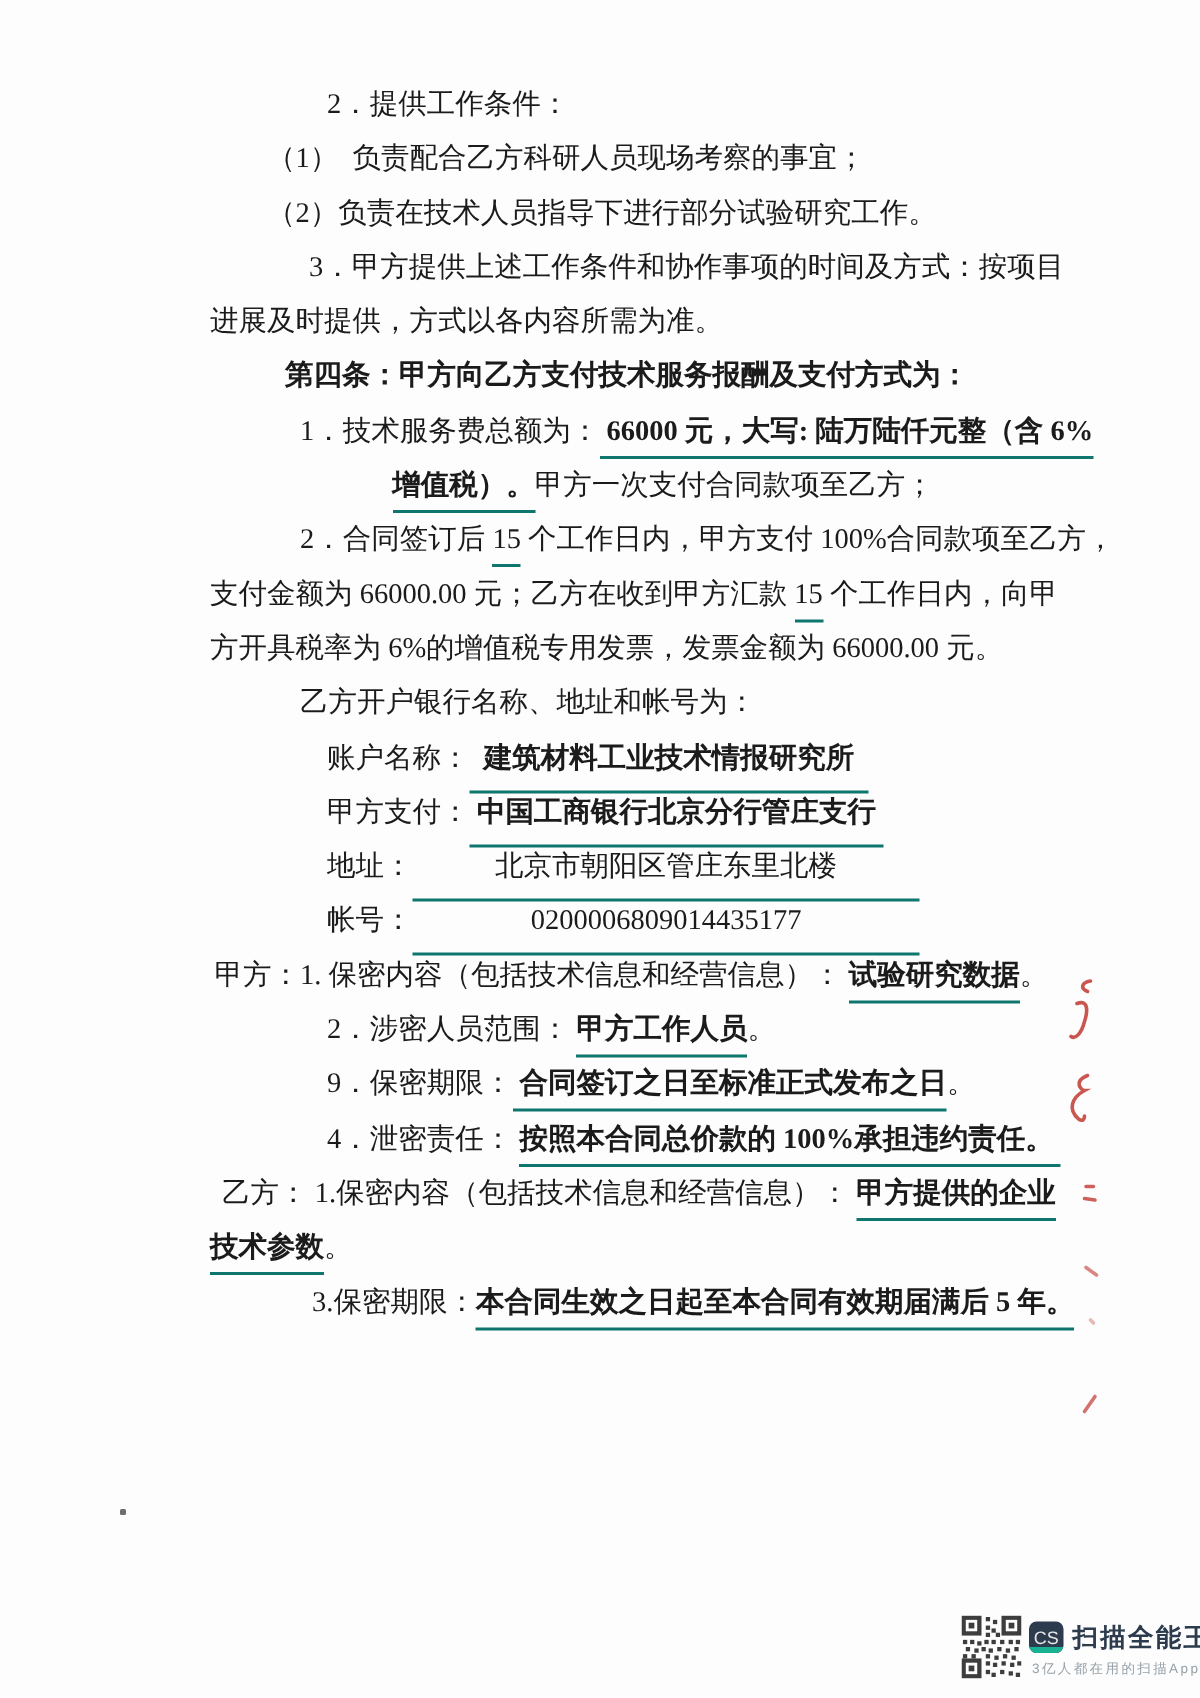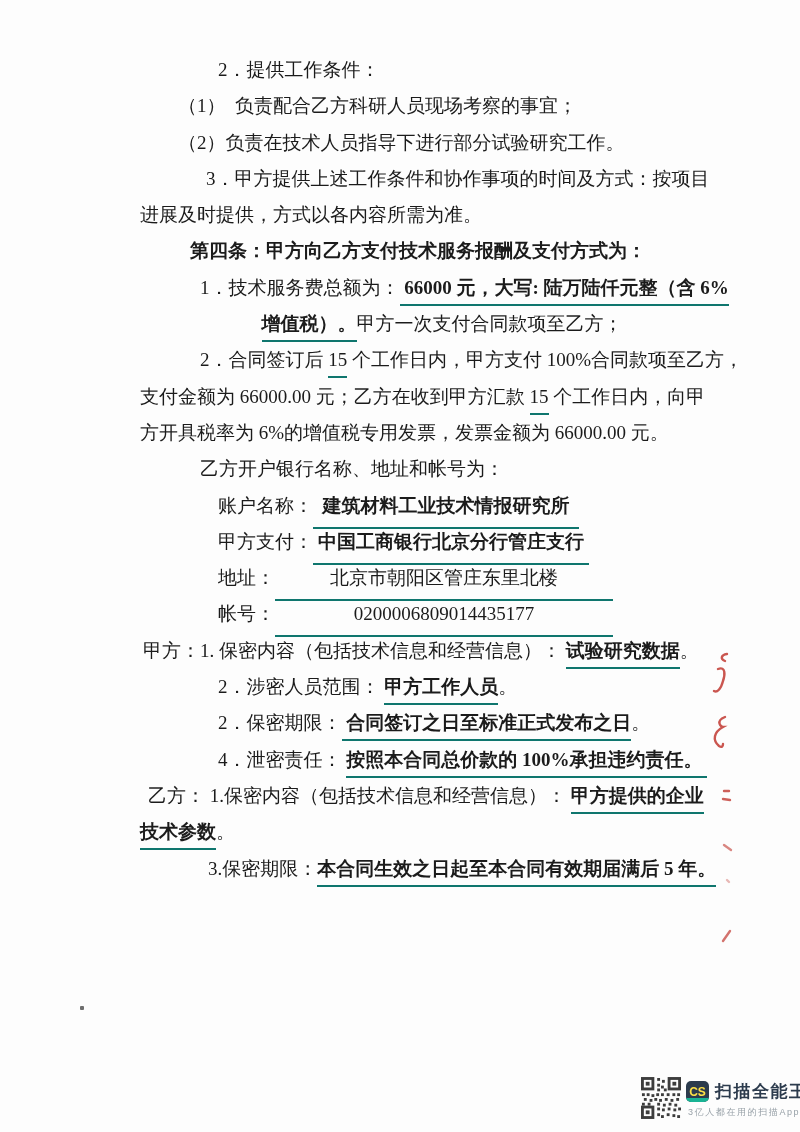--- a/index.html
+++ b/index.html
@@ -44,21 +44,21 @@
     font-family:"Liberation Sans","DejaVu Sans",sans-serif;
   }
   .qr{position:absolute;left:3px;top:5px;}
   .cs-logo{
     position:absolute;left:48px;top:9px;width:23px;height:21px;
     border-radius:5px;overflow:hidden;
   }
   .cs-logo .cs-top{
     position:absolute;inset:0;
     display:flex;align-items:center;justify-content:center;
-    color:#fde047;font-size:12px;font-weight:bold;letter-spacing:0;
+    color:#e5e5e5;font-size:12px;font-weight:normal;letter-spacing:0;
   }
   .cs-logo .cs-accent{position:absolute;left:0;right:0;bottom:0;height:4px;}
   .wm-title{
     position:absolute;left:77px;top:8px;
     font-size:17px;font-weight:bold;letter-spacing:1.5px;white-space:nowrap;
   }
   .wm-tagline{
     position:absolute;left:50px;top:34px;
     font-size:9px;letter-spacing:1.6px;white-space:nowrap;
   }
@@ -80,21 +80,21 @@
       <div class="line" style="padding-left: 60px;"><span>2．合同签订后 </span><span class="u">15</span><span> 个工作日内，甲方支付 100%合同款项至乙方，</span></div>
       <div class="line" style="padding-left: 0px;"><span>支付金额为 66000.00 元；乙方在收到甲方汇款 </span><span class="u">15</span><span> 个工作日内，向甲</span></div>
       <div class="line" style="padding-left: 0px;"><span>方开具税率为 6%的增值税专用发票，发票金额为 66000.00 元。</span></div>
       <div class="line" style="padding-left: 60px;"><span>乙方开户银行名称、地址和帐号为：</span></div>
       <div class="line" style="padding-left: 78px;"><span>账户名称：</span><span class="u b blank" style="min-width: 266px;">建筑材料工业技术情报研究所</span></div>
       <div class="line" style="padding-left: 78px;"><span>甲方支付：</span><span class="u b blank" style="min-width: 276px;">中国工商银行北京分行管庄支行</span></div>
       <div class="line" style="padding-left: 78px;"><span>地址：</span><span class="u blank" style="min-width: 338px;">北京市朝阳区管庄东里北楼</span></div>
       <div class="line" style="padding-left: 78px;"><span>帐号：</span><span class="u blank" style="min-width: 338px;">0200006809014435177</span></div>
       <div class="line" style="padding-left: 3px;"><span>甲方：1. 保密内容（包括技术信息和经营信息）： </span><span class="u b">试验研究数据</span><span>。</span></div>
       <div class="line" style="padding-left: 78px;"><span>2．涉密人员范围： </span><span class="u b">甲方工作人员</span><span>。</span></div>
-      <div class="line" style="padding-left: 78px;"><span>2．保密期限：</span><span class="u b"> 合同签订之日至标准正式发布之日</span><span>。</span></div>
+      <div class="line" style="padding-left: 78px;"><span>9．保密期限：</span><span class="u b"> 合同签订之日至标准正式发布之日</span><span>。</span></div>
       <div class="line" style="padding-left: 78px;"><span>4．泄密责任： </span><span class="u b">按照本合同总价款的 100%承担违约责任。 </span></div>
       <div class="line" style="padding-left: 8px;"><span>乙方： 1.保密内容（包括技术信息和经营信息）： </span><span class="u b">甲方提供的企业</span></div>
       <div class="line" style="padding-left: 0px;"><span class="u b">技术参数</span><span>。</span></div>
       <div class="line" style="padding-left: 68px;"><span>3.保密期限：</span><span class="u b">本合同生效之日起至本合同有效期届满后 5 年。</span></div>
     </div>
 
   <div id="red-marks">
       <svg width="20" height="48" viewBox="0 0 20 48" class="red-mark" style="left: 712px; top: 650px; opacity: 0.85;">
         <path d="M15,4 C9,5 8,9 13,11 M6,19 C14,16 13,25 11,31 C9,39 5,43 2,41" stroke="#c23a32" stroke-width="2.4" fill="none" stroke-linecap="round"></path>
       </svg>

